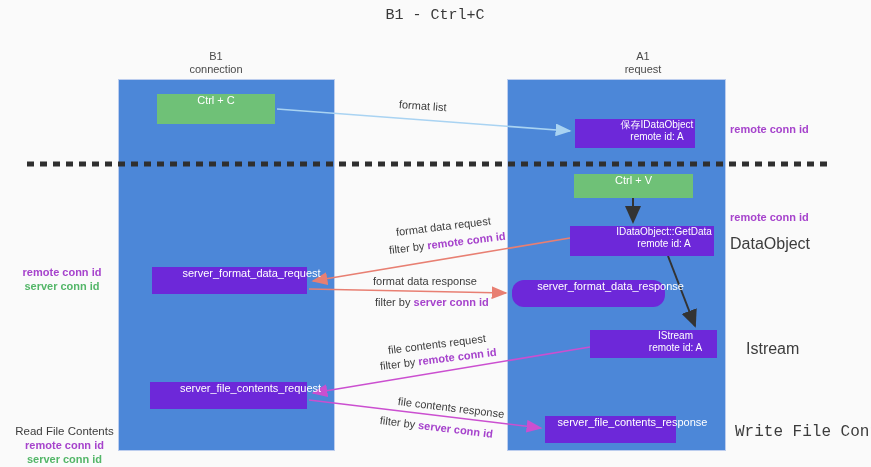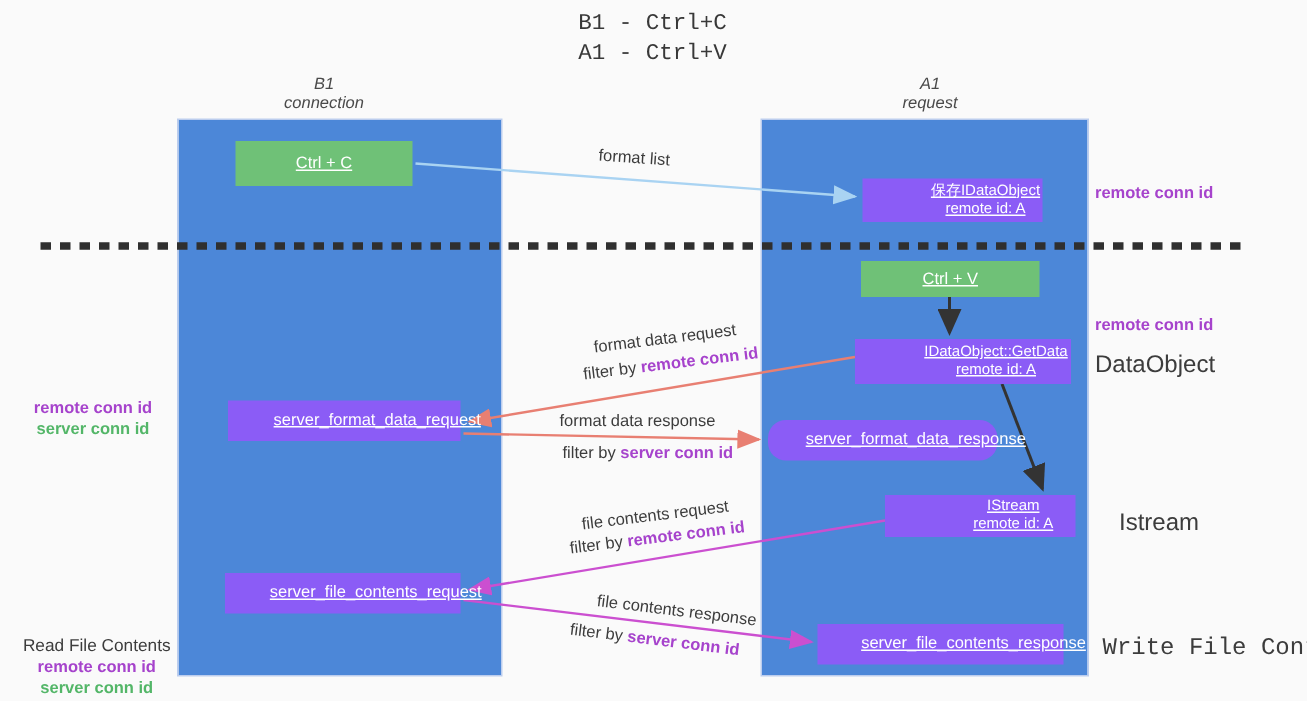--- a/index.html
+++ b/index.html
@@ -6,54 +6,53 @@
   html,body { width:871px; height:467px; }
   body {
     font-family:"Liberation Sans","DejaVu Sans",sans-serif;
     background:#fafafa; position:relative; overflow:hidden;
     color:#3c3c3c;
   }
   .abs { position:absolute; }
   .title-block { left:335px; top:6px; width:200px; text-align:center;
     font-size:15px; line-height:20px; color:#383838;font-family:Liberation Mono, monospace; }
   .lane-header { width:120px; text-align:center; font-size:11px;
-    line-height:13px; color:#4a4a4a;font-style:italic; }
+    line-height:13px; color:#4a4a4a; }
   .lane { background:#4c87d8; outline:1px solid #bccdee; }
   .lane-b1 { left:119px; top:80px; width:215px; height:370px; }
   .lane-a1 { left:508px; top:80px; width:217px; height:370px; }
   .box { position:absolute; display:flex; flex-direction:column;
-    align-items:center; justify-content:center; color:#ffffff;
-    text-align:center; font-size:11px; line-height:13px;text-decoration:underline; }
+    align-items:center; justify-content:flex-start; color:#ffffff;
+    text-align:center; font-size:11px; line-height:13px; }
   .box.small { font-size:10px; line-height:12px; }
   .green-box { background:#6fc177; }
-  .orange-box { background:#8b5cf6;padding-left:44px; }
+  .orange-box { background:#6d28d9;padding-left:44px; }
   .edge-label { position:absolute; font-size:11px; color:#3c3c3c;
     white-space:nowrap; transform-origin:left center; }
   .purple { color:#a643cc; font-weight:bold; }
   .greentx { color:#53b668; font-weight:bold; }
   .side-note { position:absolute; font-size:16px; color:#3c3c3c;
     white-space:nowrap; }
   .side-note.bold-purple { font-weight:bold; color:#a643cc; font-size:11px; }
   .left-notes { text-align:center; font-size:11px; line-height:14px; }
   svg.overlay { position:absolute; left:0; top:0; width:871px; height:467px;
     pointer-events:none; }
 </style>
 </head>
 <body>
 
 <div class="abs title-block">
   <div>B1 - Ctrl+C</div>
-  <div>A1 - Ctrl+V</div>
 </div>
 
 <div class="abs lane-header" style="left:156px; top:50px;">
   <div>B1</div>
   <div>connection</div>
 </div>
-<div class="abs lane-header" style="left:560px; top:50px;">
+<div class="abs lane-header" style="left:583px; top:50px;">
   <div>A1</div>
   <div>request</div>
 </div>
 
 <div class="abs lane lane-b1"></div>
 <div class="abs lane lane-a1"></div>
 
 <svg class="overlay">
   <defs>
     <marker id="m-blue" markerWidth="10" markerHeight="8" refX="9" refY="4" orient="auto">
@@ -115,21 +114,21 @@
 
 <div class="box orange-box small" style="left:590px; top:330px; width:127px; height:28px;">
   <span>IStream</span>
   <span>remote id: A</span>
 </div>
 
 <div class="box orange-box" style="left:150px; top:382px; width:157px; height:27px;">
   <span>server_file_contents_request</span>
 </div>
 
-<div class="box orange-box" style="left:545px; top:416px; width:164px; height:27px;">
+<div class="box orange-box" style="left:545px; top:416px; width:131px; height:27px;">
   <span>server_file_contents_response</span>
 </div>
 
 <div class="edge-label" style="left:399px; top:98px; transform:rotate(4deg);">format list</div>
 
 <div class="edge-label" style="left:396px; top:226px; transform:rotate(-7deg);">format data request</div>
 <div class="edge-label" style="left:389px; top:244px; transform:rotate(-7deg);">
   <span>filter by </span><span class="purple">remote conn id</span>
 </div>
 

